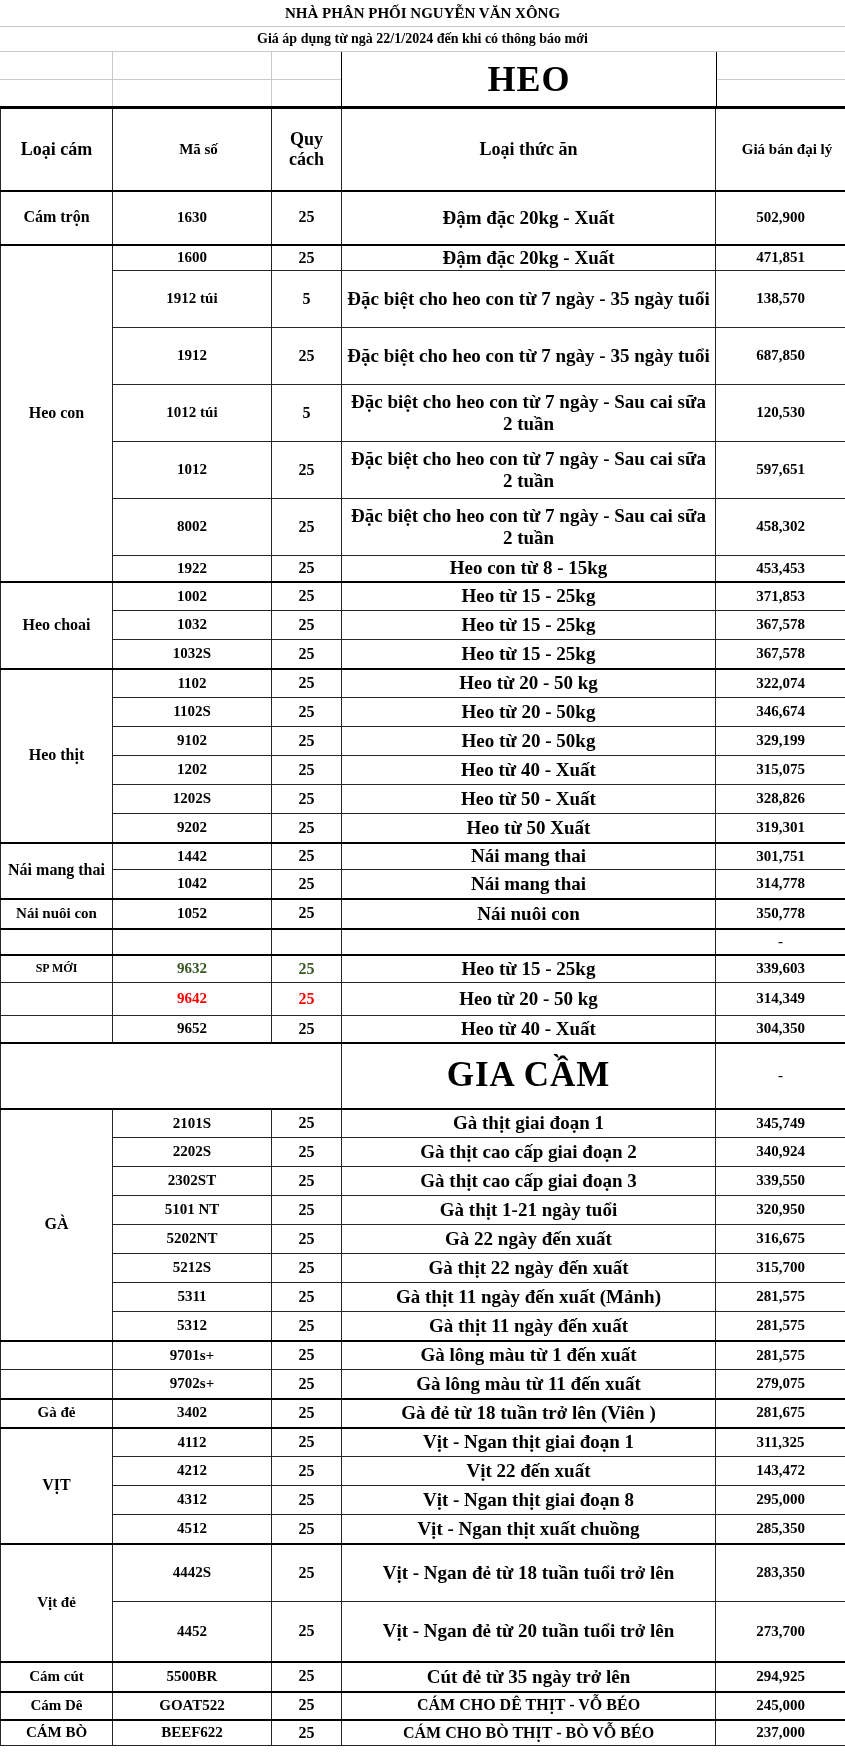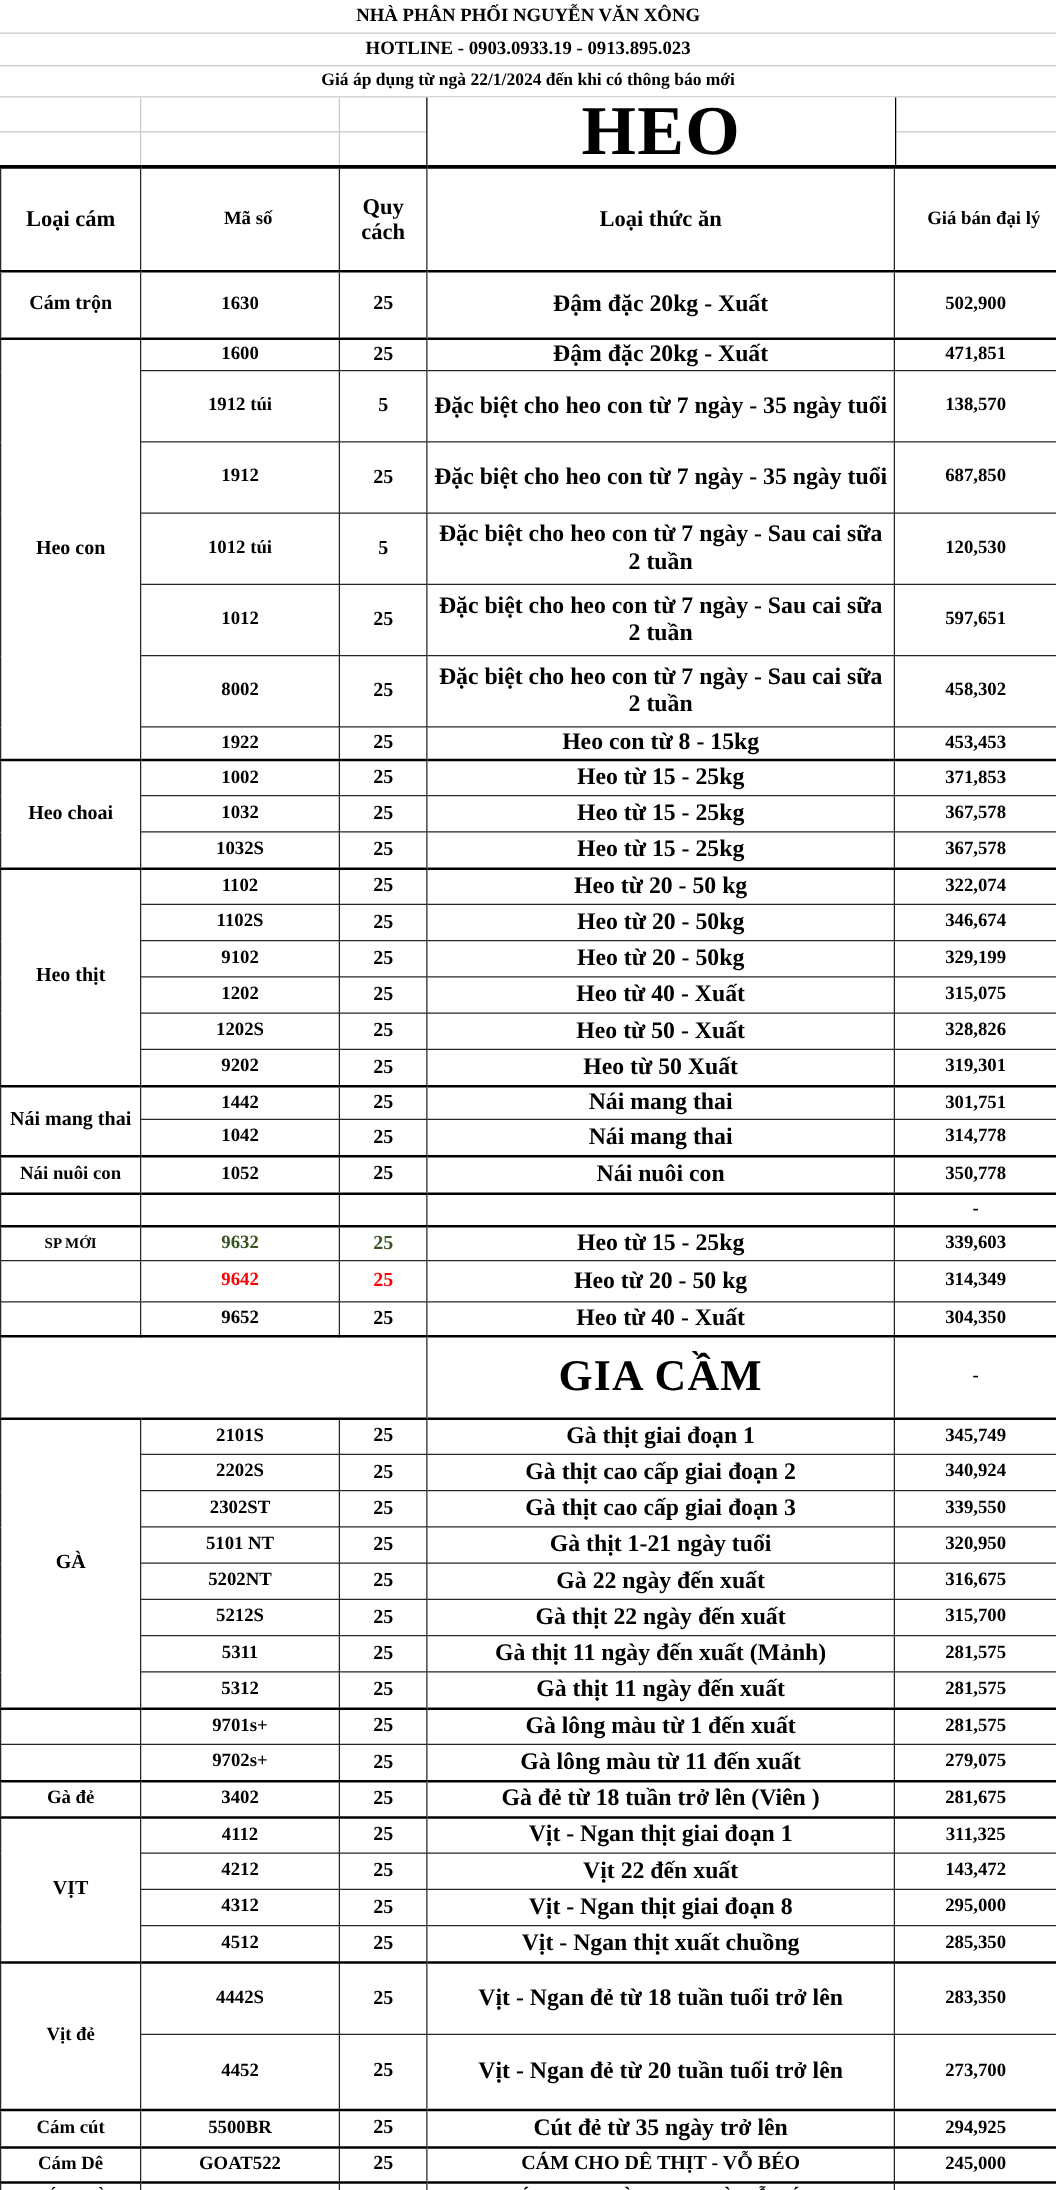--- a/index.html
+++ b/index.html
@@ -16,21 +16,21 @@
   .trow.t3{height:24px;font-size:14px;}
   
   .band{position:relative;width:845px;height:54px;}
   .gl{position:absolute;background:#c9c9c9;}
   .glv{width:1px;top:0;height:54px;}
   .glh{height:1px;}
   .heo-cell{
     position:absolute;left:341px;top:0;width:374px;height:54px;
     border-left:1px solid #000;border-right:1px solid #000;
     background:#fff;display:flex;align-items:center;justify-content:center;
-    font-size:56px;letter-spacing:1px;
+    font-size:36px;letter-spacing:1px;
   }
   table{border-collapse:collapse;table-layout:fixed;width:845px;}
   td,th{
     border:1px solid #262626;text-align:center;vertical-align:middle;
     padding:0 2px;overflow:hidden;font-weight:bold;line-height:1.15;
   }
   tr.gb td, tr.gb th{border-top:2px solid #000;}
   tr.hdr th{border-top:3px solid #000;border-bottom:2px solid #000;}
   .h-lg{font-size:18px;}
   .h-sm{font-size:15px;padding-left:15px;}
@@ -44,21 +44,20 @@
   .c-price{font-size:15px;}
   .sec{font-size:35px;letter-spacing:1px;}
   .green{color:#375623;}
   .red{color:#ff0000;}
 </style>
 </head>
 <body>
 
 <div class="titlebar">
   <div class="trow t1">NHÀ PHÂN PHỐI NGUYỄN VĂN XÔNG</div>
-  <div class="trow t2">HOTLINE - 0903.0933.19 - 0913.895.023</div>
   <div class="trow t3">Giá áp dụng từ ngà 22/1/2024 đến khi có thông báo mới</div>
 </div>
 
 <div class="band">
   <div class="gl glv" style="left:112px"></div>
   <div class="gl glv" style="left:271px"></div>
   <div class="gl glh" style="left:0;top:27px;width:341px"></div>
   <div class="gl glh" style="left:715px;top:27px;width:130px"></div>
   <div class="heo-cell">HEO</div>
 </div>

